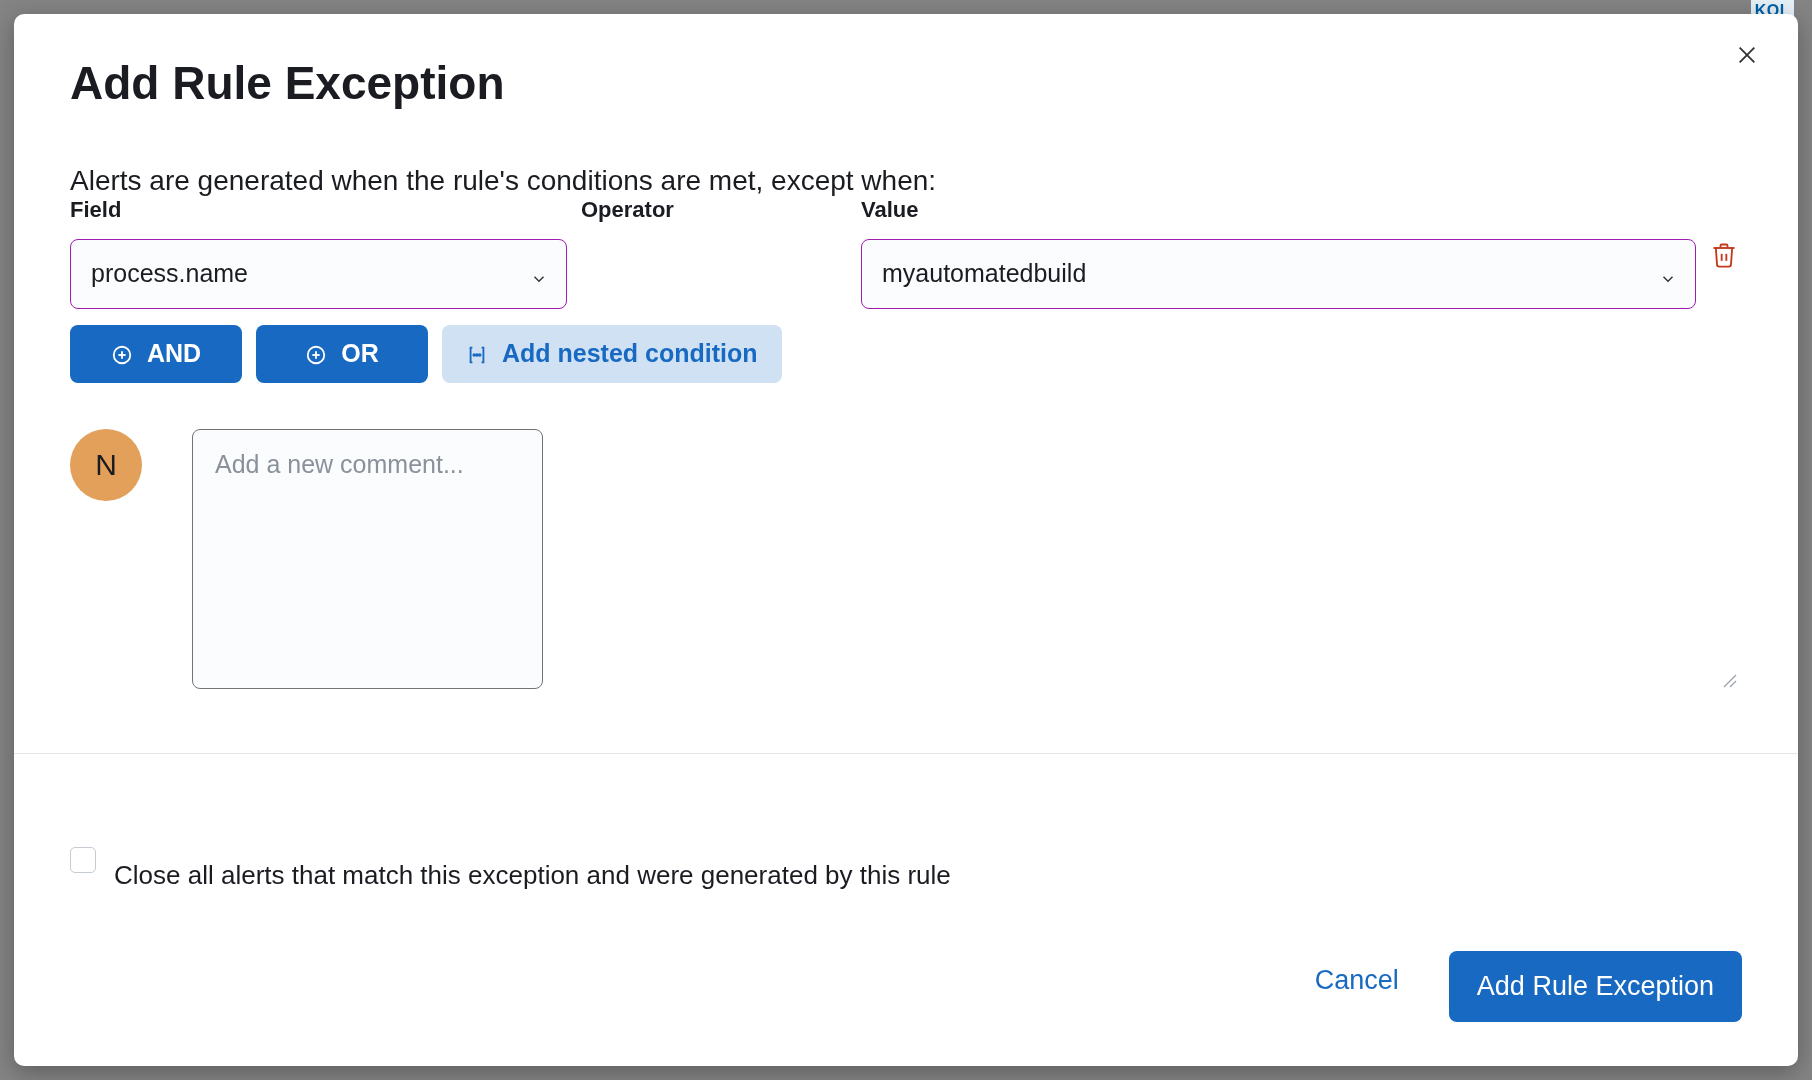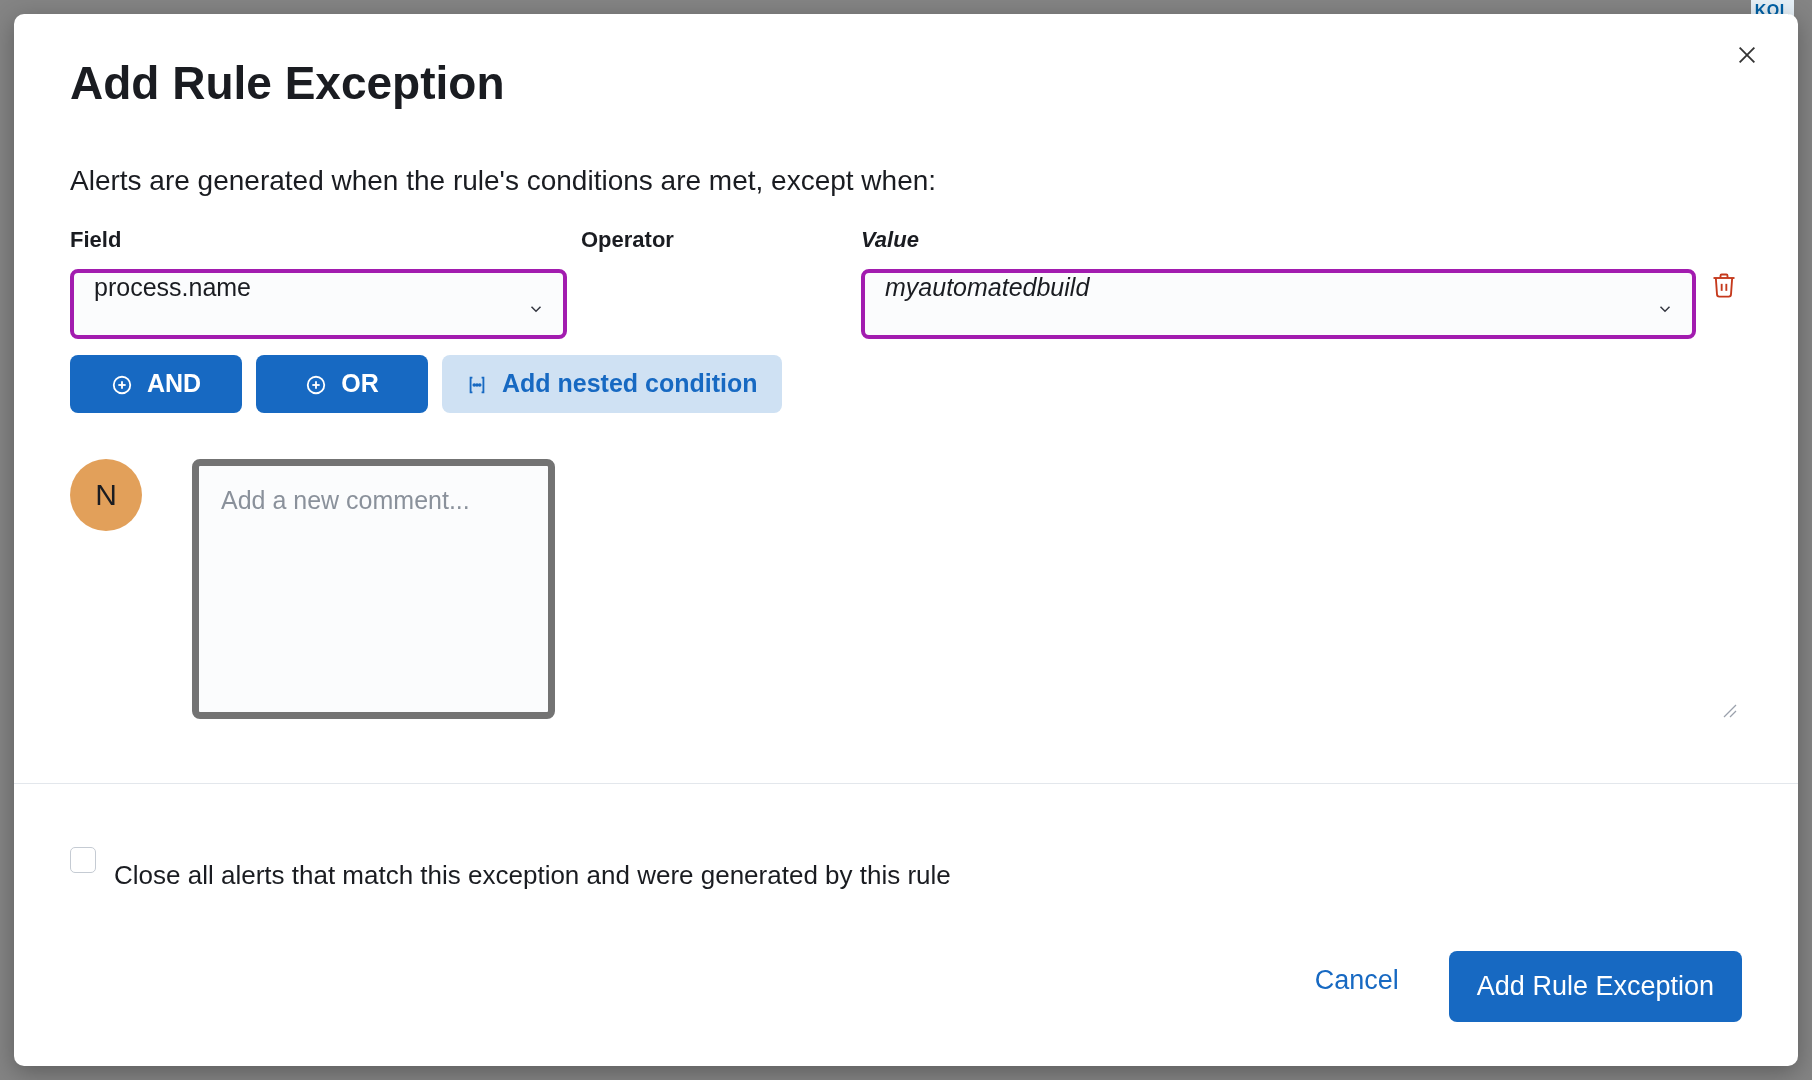--- a/index.html
+++ b/index.html
@@ -58,41 +58,41 @@
     font-weight:400;
   }
   .desc {
     font-size:28px;
     color:#1a1c21;
     margin:56px 0 0 0;
   }
   .row {
     display:flex;
     gap:14px;
-    margin-top:30px;
     align-items:flex-start;
   }
   .col { display:flex; flex-direction:column; }
   .col-field { flex:0 0 497px; }
   .col-op    { flex:0 0 266px; }
-  .col-value { flex:1 1 auto;font-style:italic; }
+  .col-value { flex:1 1 auto; }
   .col-trash { flex:0 0 32px; padding-top:44px; }
   .label {
     font-size:22px;
     font-weight:700;
     color:#1a1c21;
     margin-bottom:16px;
   }
   .select {
     position:relative;
-    border:4px solid #a21caf;
+    border:1px solid #a21caf;
     background:#fbfcfd;
     border-radius:8px;
     height:70px;
     display:flex;
+    align-items:center;
     padding:0 50px 0 20px;
     font-size:25px;
     color:#1a1c21;
     cursor:pointer;
   }
   .select .chev {
     position:absolute;
     right:18px; top:50%;
     transform:translateY(-50%);
     width:18px; height:18px;
@@ -150,21 +150,21 @@
     color:#1a1c21;
     display:flex;
     align-items:center;
     justify-content:center;
     font-size:30px;
     font-weight:500;
     flex:0 0 72px;
   }
   .comment-box {
     flex:1 1 auto;
-    border:7px solid #737373;
+    border:1px solid #737373;
     background:#fbfcfd;
     border-radius:8px;
     height:260px;
     padding:20px 22px;
     font-size:25px;
     color:#6c737f;
     resize:none;
     font-family:inherit;
     position:relative;
   }

